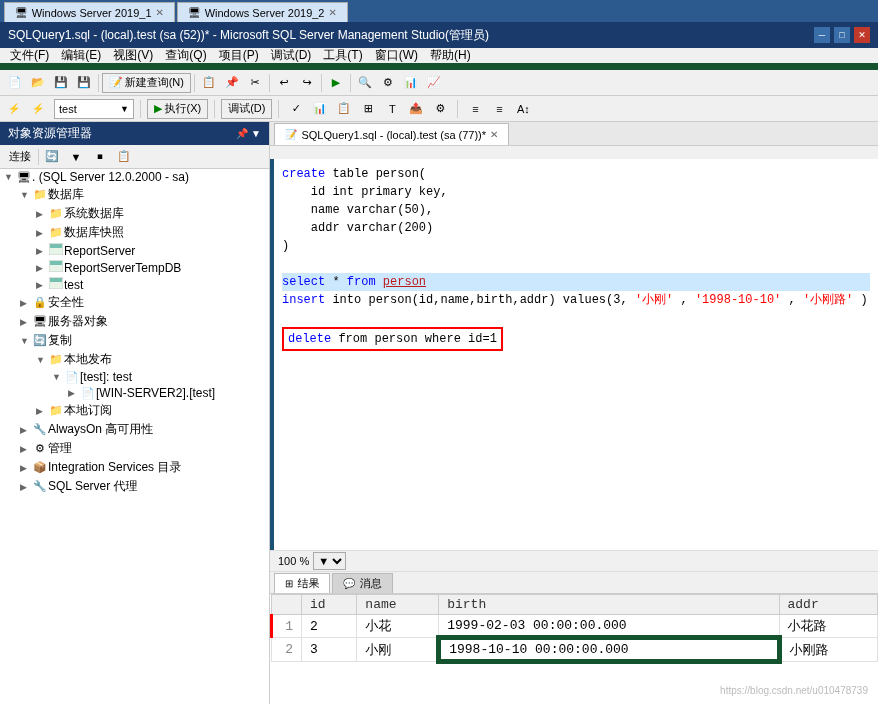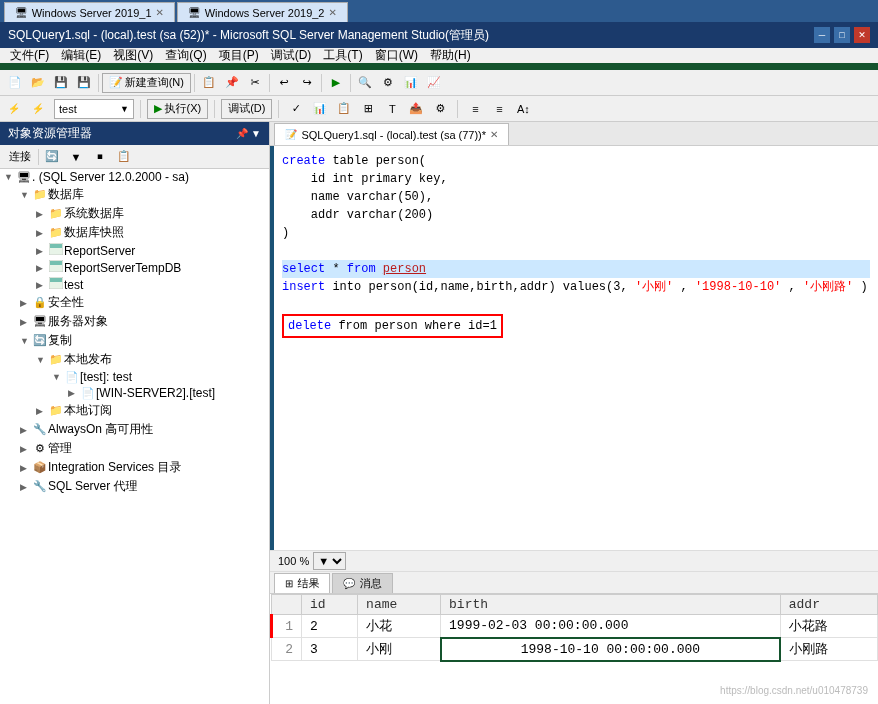--- a/index.html
+++ b/index.html
@@ -277,21 +277,21 @@
 
     <div style="background:#e8e8e8;border-bottom:1px solid #ccc;display:flex;align-items:flex-end;padding:0 4px;height:24px;">
       <div style="display:flex;align-items:center;padding:2px 10px;background:white;border:1px solid #bbb;border-bottom:none;font-size:11px;cursor:pointer;gap:4px;height:22px;margin-right:2px;">
         <span style="font-size:10px;">📝</span>
         <span>SQLQuery1.sql - (local).test (sa (77))*</span>
         <span style="font-size:10px;color:#666;">✕</span>
       </div>
     </div>
 
     <div style="flex:1;display:flex;flex-direction:column;overflow:hidden;position:relative;">
-      <div style="background:white;flex:1;padding:6px 8px 6px 12px;font-family:'Consolas','Courier New',monospace;font-size:12px;overflow-y:auto;position:relative;line-height:18px;">
+      <div style="background:white;flex:1;padding:6px 8px 6px 12px;font-family:'Consolas','Courier New',monospace;font-size:12px;overflow-y:auto;position:relative;line-height:18px;margin-top:13px;">
 
         <div style="position:absolute;left:0;top:0;width:4px;height:100%;background:#1a5276;"></div>
 
         <div style="line-height:18px;">
           <span style="color:#0000ff;">create</span>
           <span style="color:#000;"> table person(</span>
         </div>
         <div style="line-height:18px;">
           <span style="color:#000;">&nbsp;&nbsp;&nbsp;&nbsp;id int primary key,</span>
         </div>
@@ -366,21 +366,21 @@
               <td style="border:1px solid #e0e0e0;padding:2px 8px;color:#888;text-align:right;border-left:3px solid red;">1</td>
               <td style="border:1px solid #e0e0e0;padding:2px 8px;">2</td>
               <td style="border:1px solid #e0e0e0;padding:2px 8px;">小花</td>
               <td style="border:1px solid #e0e0e0;padding:2px 8px;">1999-02-03 00:00:00.000</td>
               <td style="border:1px solid #e0e0e0;padding:2px 8px;">小花路</td>
             </tr>
             <tr>
               <td style="border:1px solid #e0e0e0;padding:2px 8px;color:#888;text-align:right;">2</td>
               <td style="border:1px solid #e0e0e0;padding:2px 8px;">3</td>
               <td style="border:1px solid #e0e0e0;padding:2px 8px;">小刚</td>
-              <td style="border:2px solid #14532d;padding:2px 8px;text-align:center;">1998-10-10 00:00:00.000</td>
+              <td style="border:5px solid #14532d;padding:2px 8px;">1998-10-10 00:00:00.000</td>
               <td style="border:1px solid #e0e0e0;padding:2px 8px;">小刚路</td>
             </tr>
           </tbody>
         </table>
       </div>
 
     </div>
   </div>
 </div>
 

